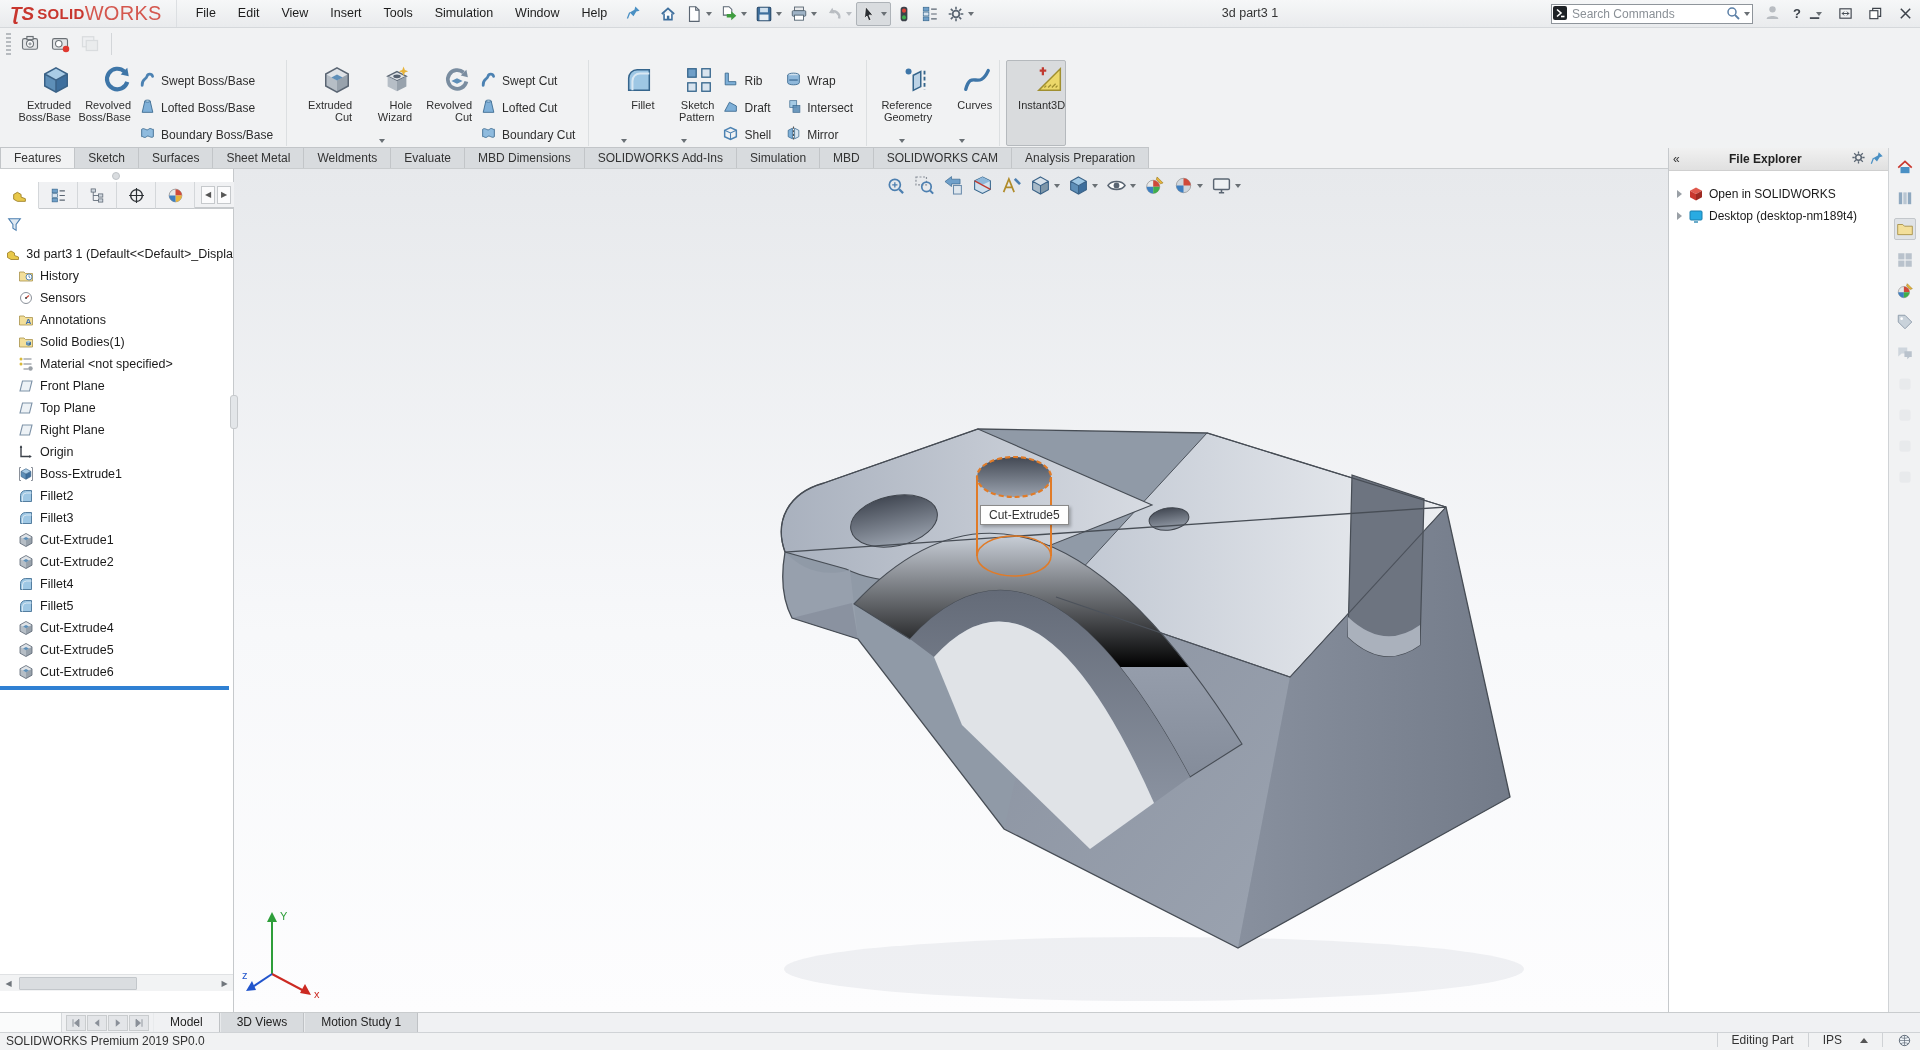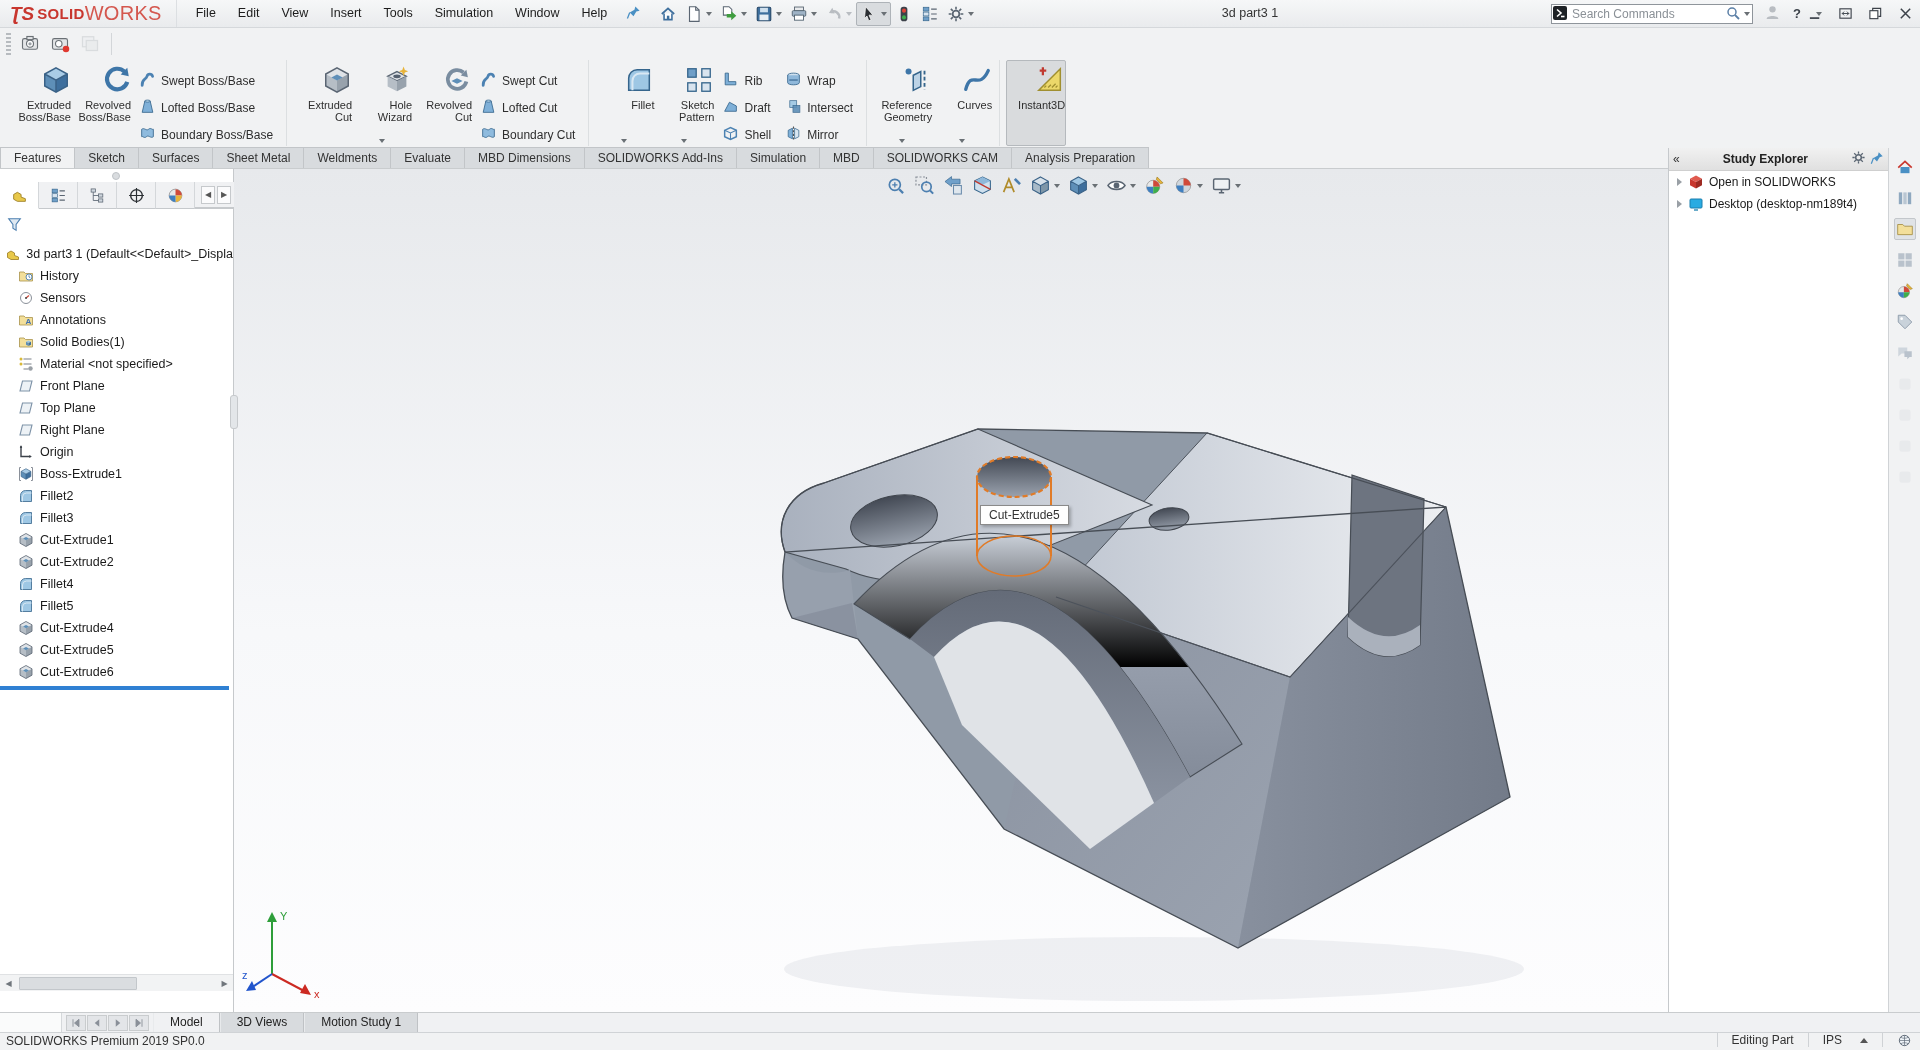--- a/index.html
+++ b/index.html
@@ -75,21 +75,21 @@
   #headsup{position:absolute;left:648px;top:4px;display:flex;align-items:center;gap:2px}
   .hbtn{display:flex;align-items:center;padding:2px 3px;border-radius:2px}
   #tooltip{position:absolute;left:746px;top:336px;background:#fefefe;border:1px solid #8a8a8a;box-shadow:2px 2px 3px rgba(0,0,0,.25);font-size:12px;color:#333;padding:2px 8px;white-space:nowrap}
   #watermark{position:absolute;left:1128px;top:600px;color:#a3a9b1;pointer-events:none}
   #watermark .w1{font-size:23px;font-weight:300}
   #watermark .w2{font-size:13px;margin-top:4px;color:#aab0b7}
   
   #fxpanel{position:absolute;left:1668px;top:148px;width:220px;height:864px;background:#fff;border-left:1px solid #c6c9cc;z-index:6}
   #fxheader{height:23px;background:linear-gradient(#f1f1f1,#e0e0e0);border-bottom:1px solid #cfcfcf;display:flex;align-items:center;padding:0 4px}
   #fxheader .fxtitle{flex:1;text-align:center;font-weight:bold;font-size:12px;color:#222}
-  #fxitems{padding-top:0}
+  #fxitems{padding-top:12px}
   .fxrow{display:flex;align-items:center;height:22px;font-size:12px;color:#1a1a1a;white-space:nowrap}
   .fxrow .arr{width:16px;display:flex;justify-content:center;margin-left:2px}
   .fxrow .fic{width:18px;display:flex;justify-content:center;margin-right:4px}
   .chev{width:0;height:0;border-top:4px solid transparent;border-bottom:4px solid transparent;border-left:5px solid #9aa0a6}
   
   #taskstrip{position:absolute;left:1888px;top:148px;width:32px;height:864px;background:#f1f2f3;border-left:1px solid #d0d3d6;display:flex;flex-direction:column;align-items:center;padding-top:8px;gap:9px;z-index:6}
   .ticon{width:22px;height:22px;display:flex;align-items:center;justify-content:center;border-radius:2px}
   .ticon.active{background:#e0e3e6;border:1px solid #c3c7cb}
   .ticon.faded{opacity:.45}
   
@@ -1114,21 +1114,21 @@
     <text x="38" y="16" font-size="11" fill="#2e9e3a" id="triad-y">Y</text>
     <text x="72" y="94" font-size="11" fill="#cc2a22" id="triad-x">x</text>
     <text x="0" y="75" font-size="11" fill="#2255cc" id="triad-z">z</text>
   </svg>
 
 </div>
 
 <div id="fxpanel">
   <div id="fxheader">
     <span id="fx-collapse" style="font-size:12px;color:#333">«</span>
-    <span class="fxtitle">Study Explorer</span>
+    <span class="fxtitle">File Explorer</span>
     <span id="fx-gear"><span style="display:inline-flex">
           <svg width="15" height="15" viewBox="0 0 16 16">
             <circle cx="8" cy="8" r="3" fill="none" stroke="#5a6572" stroke-width="1.6"></circle>
             <path d="M8,1.5 V4 M8,12 V14.5 M1.5,8 H4 M12,8 H14.5 M3.4,3.4 L5.2,5.2 M10.8,10.8 L12.6,12.6 M12.6,3.4 L10.8,5.2 M5.2,10.8 L3.4,12.6" stroke="#5a6572" stroke-width="1.4"></path>
           </svg>
         </span></span>
     <span id="fx-pin" style="margin-left:4px"><span style="display:inline-flex">
           <svg width="14" height="14" viewBox="0 0 16 16">
             <path d="M10,1.5 L14.5,6 L11,7 L8,12 L4,8 L9,5 Z" fill="#4a90c4"></path>
             <path d="M4,8 L1.5,14.5" stroke="#4a90c4" stroke-width="1.4"></path>

